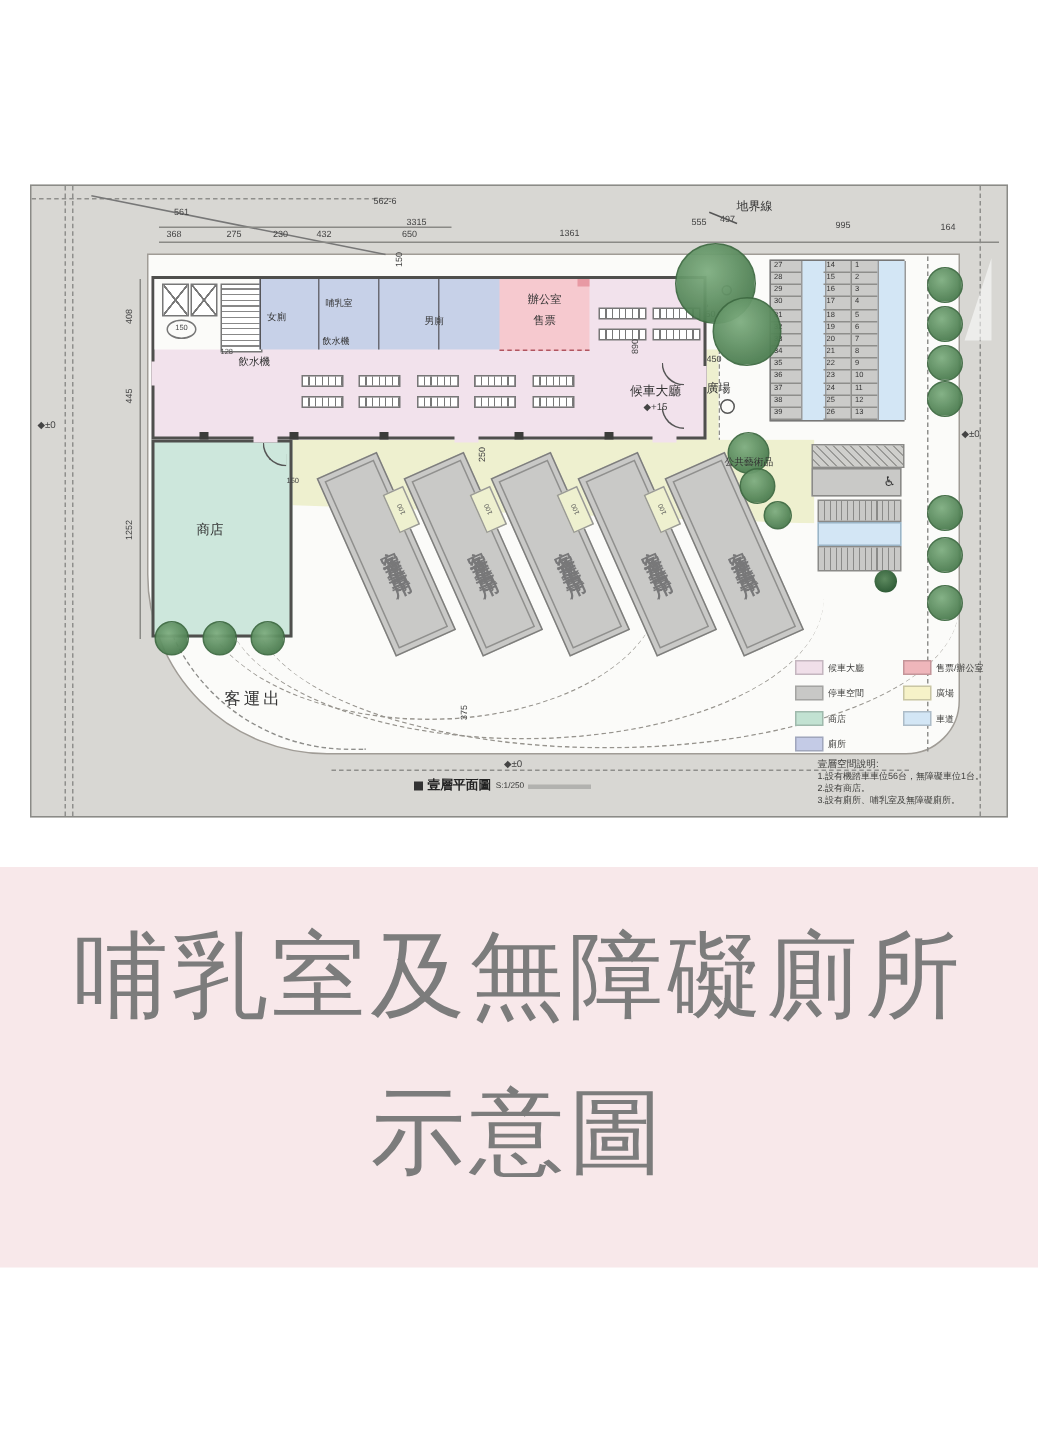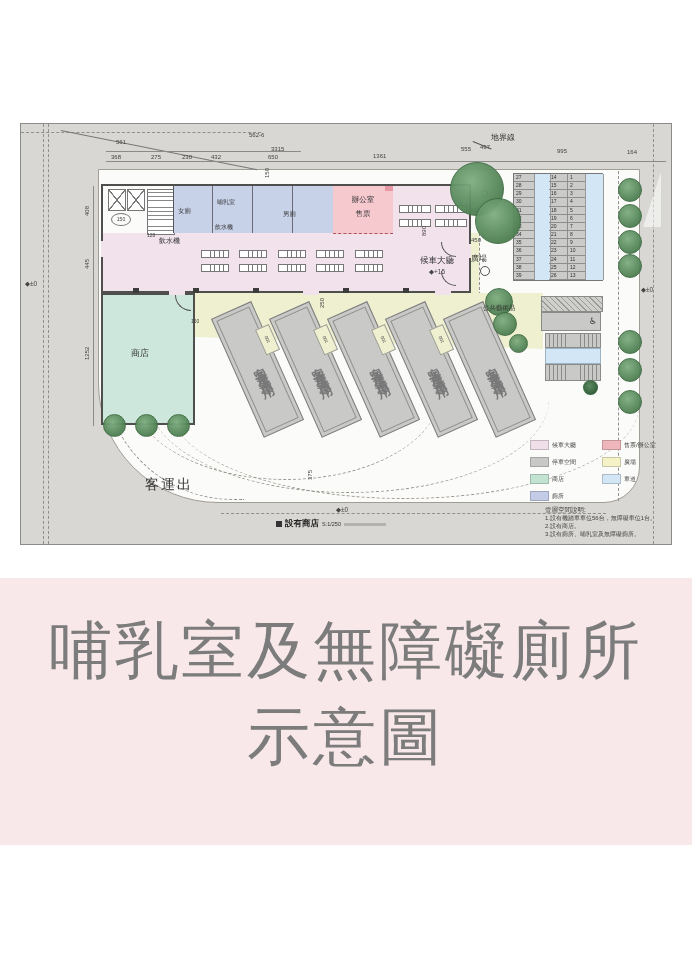--- a/index.html
+++ b/index.html
@@ -67,21 +67,21 @@
   
   .titleblock{position:absolute;left:255px;top:394px;display:flex;align-items:center;gap:3px;}
   .tb-mark{width:6px;height:6px;background:#333;}
   .tb-name{font-size:8.5px;font-weight:bold;color:#222;}
   .tb-scale{font-size:5.5px;color:#333;}
   .tb-fine{width:42px;height:3px;background:#9a9a97;opacity:.6;}
   
   .banner{position:absolute;left:0;top:578px;width:692px;height:267px;background:#f8e8ea;
           display:flex;flex-direction:column;align-items:center;justify-content:flex-start;}
   .banner .l1{margin-top:30px;font-size:63px;letter-spacing:3px;color:#7c7c7c;font-weight:500;white-space:nowrap;}
-  .banner .l2{font-size:63px;letter-spacing:3px;color:#7c7c7c;font-weight:500;}
+  .banner .l2{margin-top:18px;font-size:63px;letter-spacing:3px;color:#7c7c7c;font-weight:500;}
 </style>
 </head>
 <body>
 
 <div id="canvas">
 
   <div class="plan">
 
     <div class="site"></div>
 
@@ -312,21 +312,21 @@
     <div class="abs tree" style="left:597px;top:106px;width:22px;height:22px;"></div>
     <div class="abs tree" style="left:597px;top:130px;width:22px;height:22px;"></div>
     <div class="abs tree" style="left:597px;top:206px;width:22px;height:22px;"></div>
     <div class="abs tree" style="left:597px;top:234px;width:22px;height:22px;"></div>
     <div class="abs tree" style="left:597px;top:266px;width:22px;height:22px;"></div>
     <div class="abs tree" style="left:82px;top:290px;width:21px;height:21px;"></div>
     <div class="abs tree" style="left:114px;top:290px;width:21px;height:21px;"></div>
     <div class="abs tree" style="left:146px;top:290px;width:21px;height:21px;"></div>
     <div class="abs flower" style="left:562px;top:256px;width:15px;height:15px;"></div>
 
-    <span class="abs lbl ctr" style="left:118px;top:352px;width:60px;font-size:14px;letter-spacing:2px;">客運出</span>
+    <span class="abs lbl ctr" style="left:118px;top:334px;width:60px;font-size:11px;letter-spacing:2px;">客運出</span>
 
     <div class="legend">
         <div class="lg-item">
           <span class="lg-chip" style="background: rgb(240, 223, 233);"></span>
           <span class="lg-label">候車大廳</span>
         </div>
         <div class="lg-item">
           <span class="lg-chip" style="background: rgb(239, 182, 187);"></span>
           <span class="lg-label">售票/辦公室</span>
         </div>
@@ -356,21 +356,21 @@
       <div class="head">壹層空間說明:</div>
       <div>
           <div class="note-line">1.設有機踏車車位56台，無障礙車位1台。</div>
           <div class="note-line">2.設有商店。</div>
           <div class="note-line">3.設有廁所、哺乳室及無障礙廁所。</div>
         </div>
     </div>
 
     <div class="titleblock">
       <div class="tb-mark"></div>
-      <span class="tb-name">設有商店</span>
+      <span class="tb-name">壹層平面圖</span>
       <span class="tb-scale">S:1/250</span>
       <div class="tb-fine"></div>
     </div>
   </div>
 
   <div class="banner">
     <div class="l1">哺乳室及無障礙廁所</div>
     <div class="l2">示意圖</div>
   </div>
 

